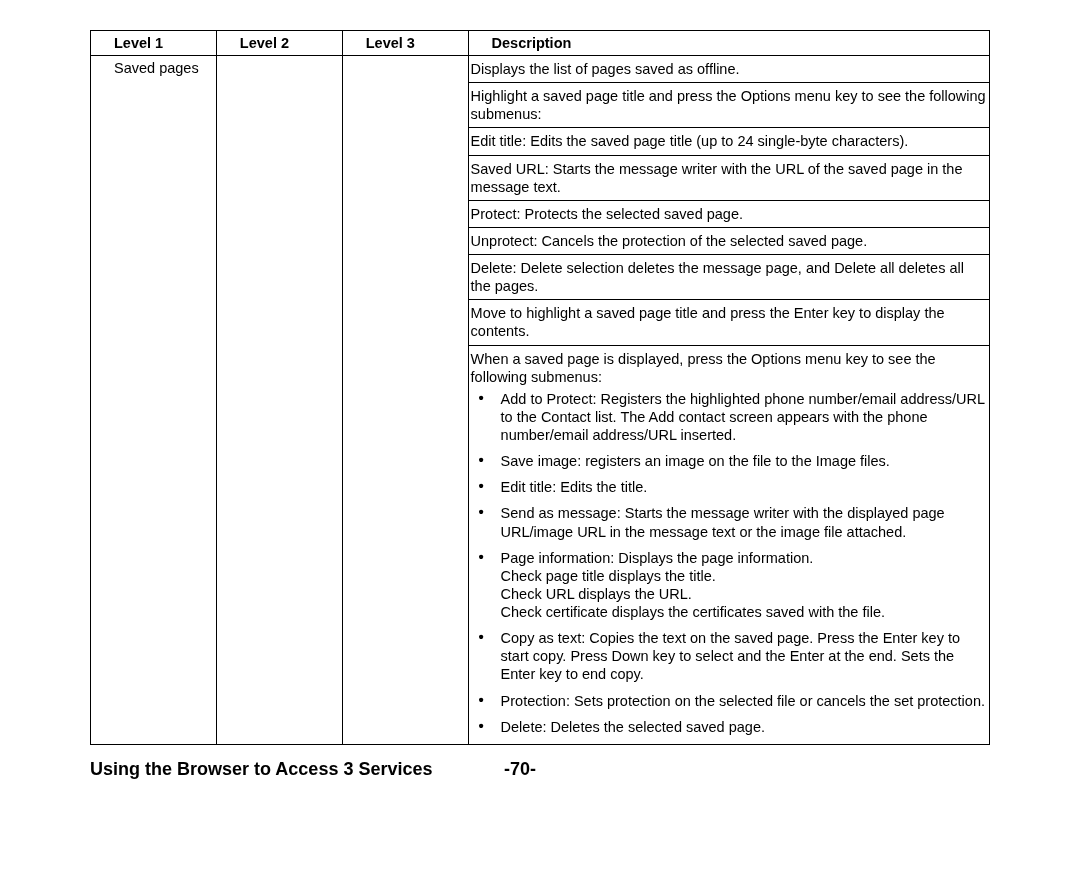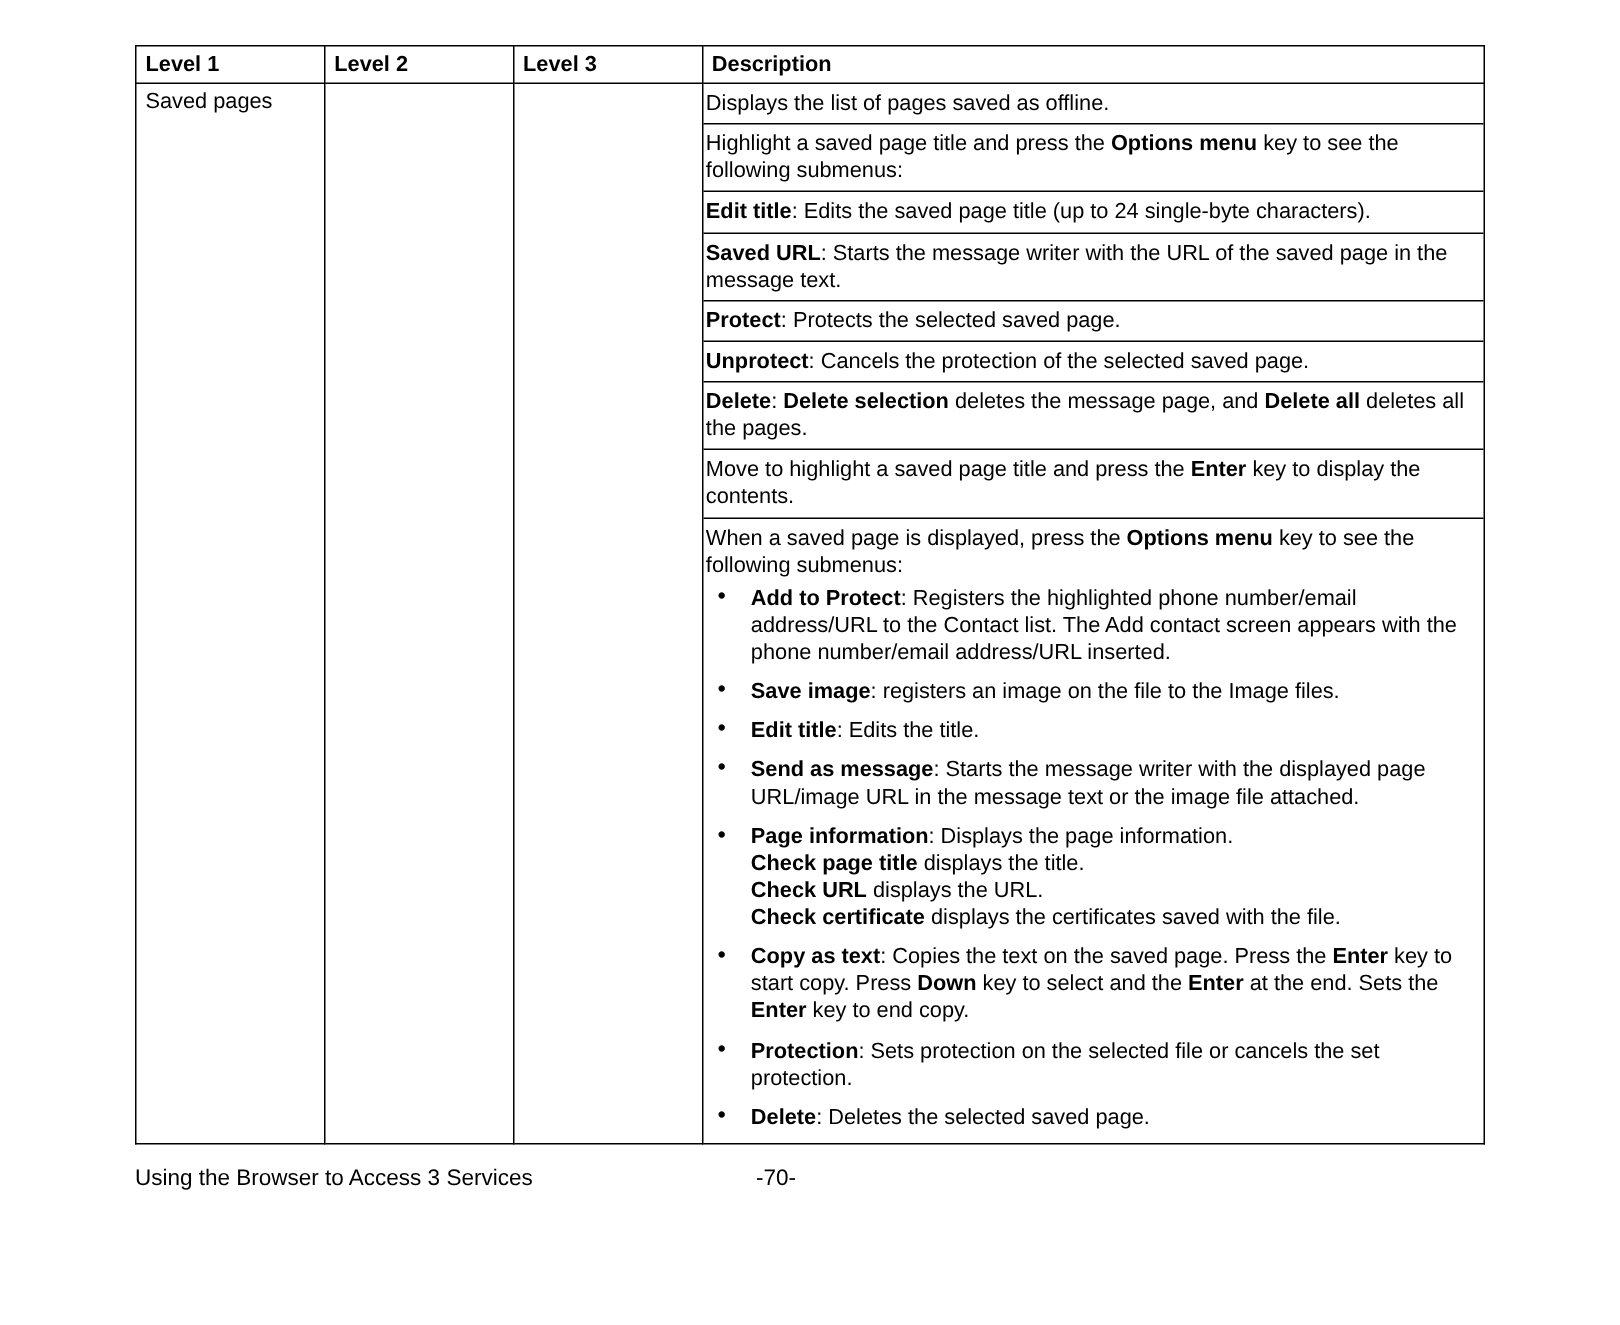--- a/index.html
+++ b/index.html
@@ -16,21 +16,21 @@
   }
   table {
     border-collapse: collapse;
     width: 100%;
     table-layout: fixed;
   }
   th, td {
     border: 1.5px solid #000;
     vertical-align: top;
     text-align: left;
-    padding: 4px 6px 4px 6px;
+    padding: 4px 6px 4px 23px;
   }
   th {
     font-weight: bold;
   }
   .col-l1 { width: 14%; }
   .col-l2 { width: 14%; }
   .col-l3 { width: 14%; }
   .col-desc { width: 58%; }
   .desc-block {
     border-bottom: 0.5px solid #000;
@@ -54,26 +54,26 @@
     content: "•";
     position: absolute;
     left: -18px;
     top: 3px;
     font-size: 15px;
     font-weight: bold;
   }
   .footer {
     display: flex;
     margin-top: 14px;
-    font-weight: normal;
-    font-size: 15px;
+    font-weight: bold;
+    font-size: 18px;
   }
   .footer-title { width: 46%; }
   .footer-page { }
-  b { font-weight: bold; }
+  b { font-weight: normal; }
 </style>
 </head>
 <body>
 
 <div class="page">
 
 <table>
   <colgroup>
     <col class="col-l1">
         <col class="col-l2">

